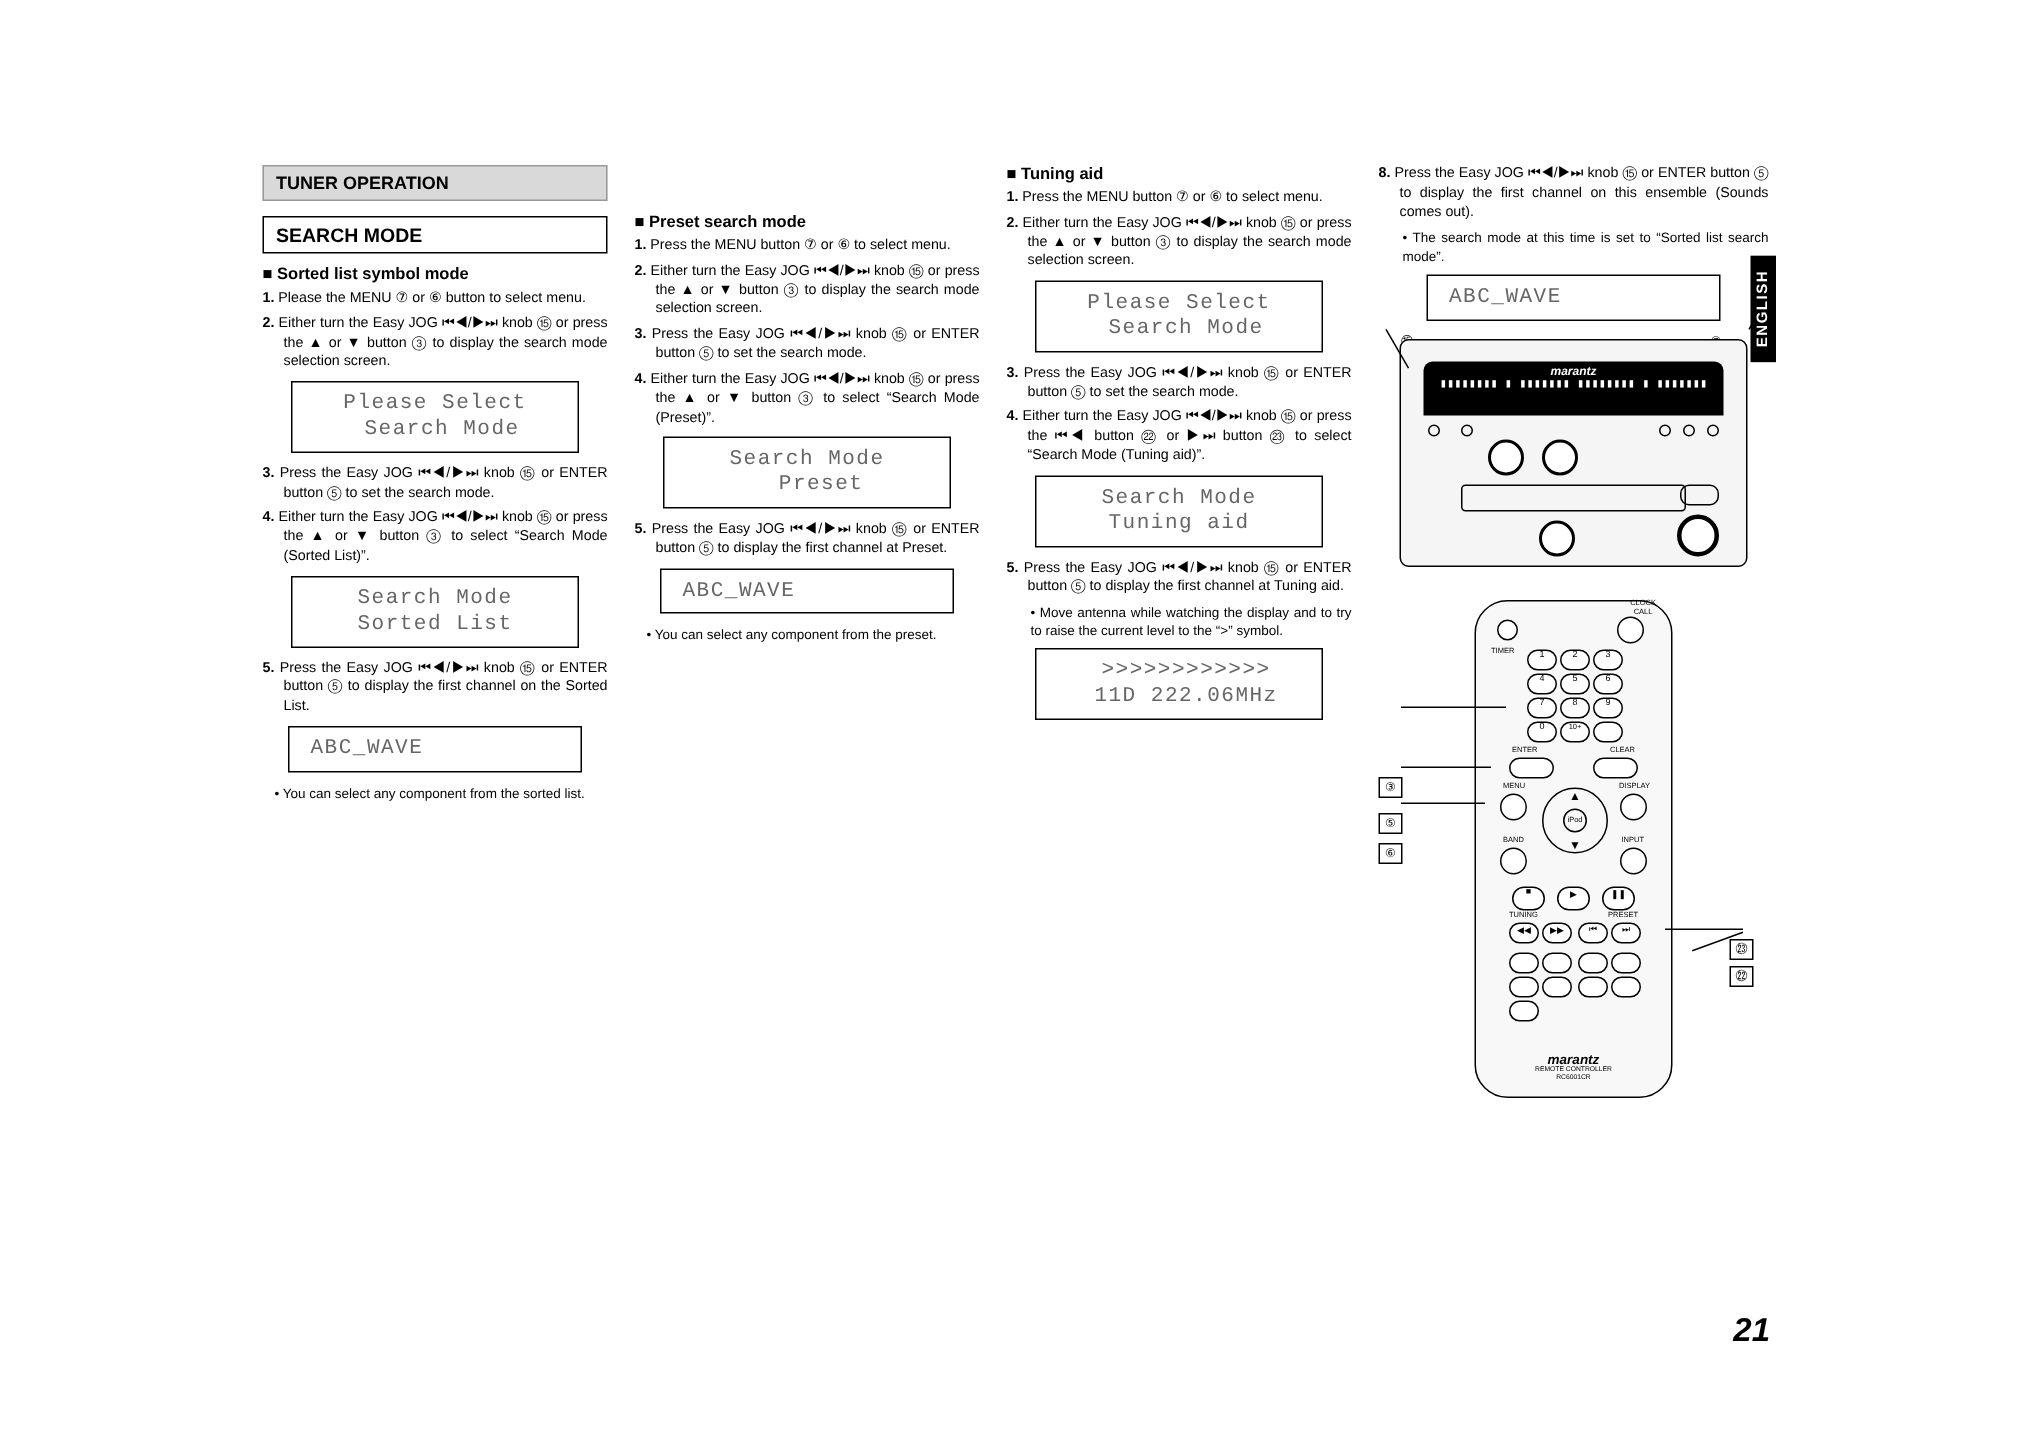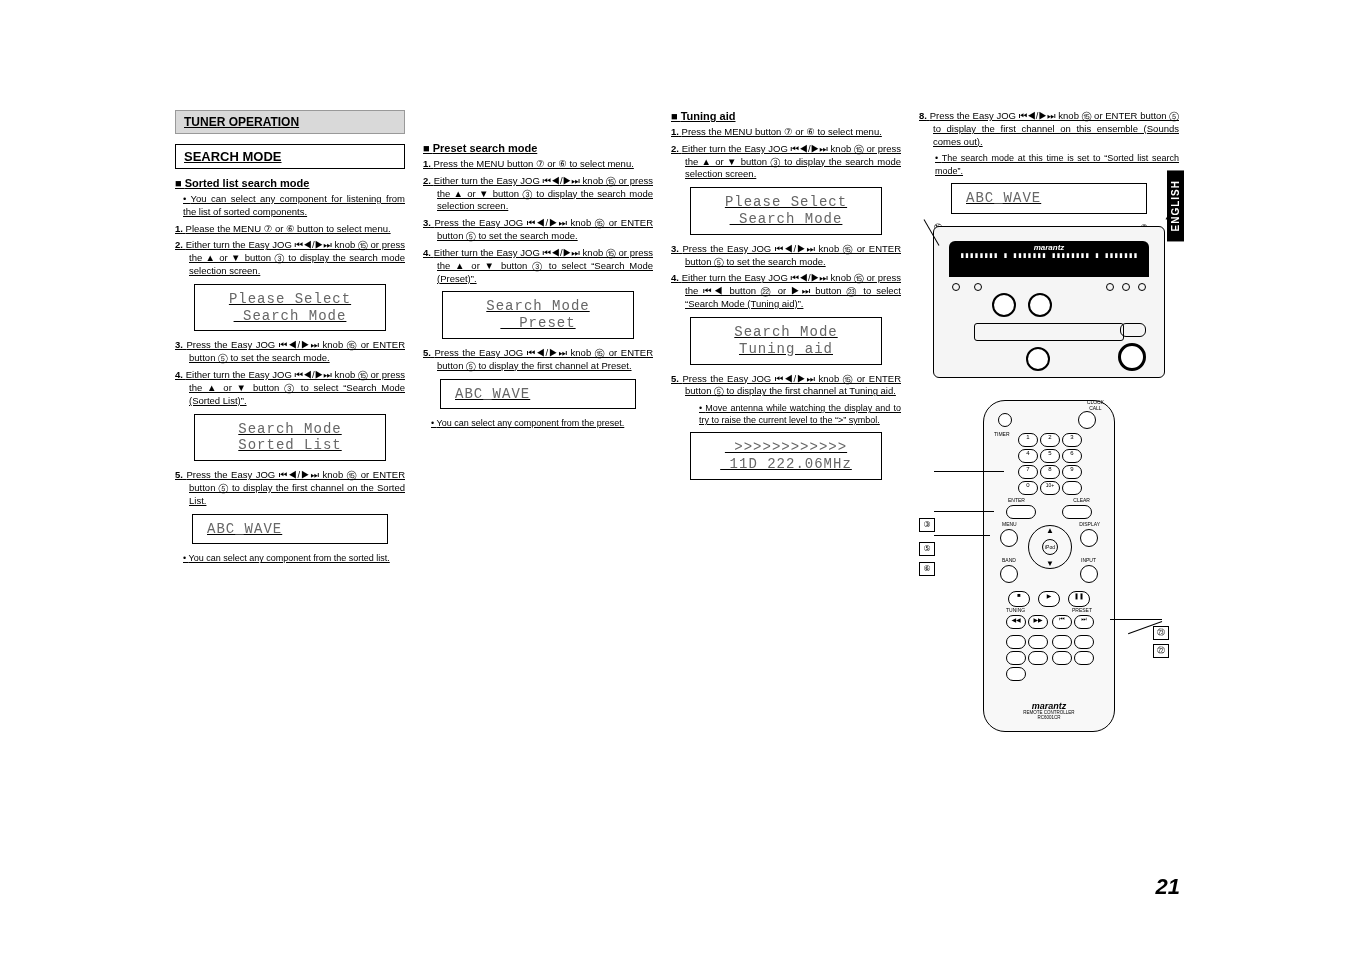--- a/index.html
+++ b/index.html
@@ -20,21 +20,20 @@
     width: 1015px;
     height: 780px;
   }
   .columns {
     display: flex;
     gap: 18px;
   }
   .col {
     flex: 1;
     min-width: 0;
-    text-decoration: underline;
   }
   .col1 { flex: 0 0 230px; }
   .col2 { flex: 0 0 230px; }
   .col3 { flex: 0 0 230px; }
   .col4 { flex: 0 0 260px; }
   .section-bar {
     background: #d9d9d9;
     border: 1px solid #999;
     padding: 4px 8px;
     font-weight: bold;
@@ -167,22 +166,21 @@
 </head>
 <body>
 
 <div class="page">
 
   <div class="columns">
 
     <div class="col col1">
       <div class="section-bar">TUNER OPERATION</div>
       <div class="section-box">SEARCH MODE</div>
-      <div class="subhead">Sorted list search mode</div>
-      <div class="bullet">You can select any component for listening from the list of sorted components.</div>
+      <div class="subhead">Sorted list symbol mode</div>
       <div class="step"><span class="num">1.</span> <span> Please the MENU ⑦ or ⑥ button to select menu.</span></div>
       <div class="step"><span class="num">2.</span> <span> Either turn the Easy JOG ⏮◀/▶⏭ knob ⑮ or press the ▲ or ▼ button ③ to display the search mode selection screen.</span></div>
       <div class="lcd">Please Select
  Search Mode</div>
       <div class="step"><span class="num">3.</span> <span> Press the Easy JOG ⏮◀/▶⏭ knob ⑮ or ENTER button ⑤ to set the search mode.</span></div>
       <div class="step"><span class="num">4.</span> <span> Either turn the Easy JOG ⏮◀/▶⏭ knob ⑮ or press the ▲ or ▼ button ③ to select “Search Mode (Sorted List)”.</span></div>
       <div class="lcd">Search Mode
 Sorted List</div>
       <div class="step"><span class="num">5.</span> <span> Press the Easy JOG ⏮◀/▶⏭ knob ⑮ or ENTER button ⑤ to display the first channel on the Sorted List.</span></div>
       <div class="lcd" style="text-align:left;padding-left:14px;">ABC_WAVE</div>
@@ -207,21 +205,21 @@
       <div class="subhead" style="margin-top:0;">Tuning aid</div>
       <div class="step"><span class="num">1.</span> <span> Press the MENU button ⑦ or ⑥ to select menu.</span></div>
       <div class="step"><span class="num">2.</span> <span> Either turn the Easy JOG ⏮◀/▶⏭ knob ⑮ or press the ▲ or ▼ button ③ to display the search mode selection screen.</span></div>
       <div class="lcd">Please Select
  Search Mode</div>
       <div class="step"><span class="num">3.</span> <span> Press the Easy JOG ⏮◀/▶⏭ knob ⑮ or ENTER button ⑤ to set the search mode.</span></div>
       <div class="step"><span class="num">4.</span> <span> Either turn the Easy JOG ⏮◀/▶⏭ knob ⑮ or press the ⏮◀ button ㉒ or ▶⏭ button ㉓ to select “Search Mode (Tuning aid)”.</span></div>
       <div class="lcd">Search Mode
 Tuning aid</div>
       <div class="step"><span class="num">5.</span> <span> Press the Easy JOG ⏮◀/▶⏭ knob ⑮ or ENTER button ⑤ to display the first channel at Tuning aid.</span></div>
-      <div class="note" style="margin-left:28px;">Move antenna while watching the display and to try to raise the current level to the “&gt;” symbol.</div>
+      <div class="note" style="margin-left:16px;">Move antenna while watching the display and to try to raise the current level to the “&gt;” symbol.</div>
       <div class="lcd"> &gt;&gt;&gt;&gt;&gt;&gt;&gt;&gt;&gt;&gt;&gt;&gt;
  11D 222.06MHz</div>
     </div>
 
     <div class="col col4" style="position:relative;">
       <div class="step" style="margin-top:0;"><span class="num">8.</span> <span> Press the Easy JOG ⏮◀/▶⏭ knob ⑮ or ENTER button ⑤ to display the first channel on this ensemble (Sounds comes out).</span></div>
       <div class="note" style="margin-left:16px;">The search mode at this time is set to “Sorted list search mode”.</div>
       <div class="lcd" style="text-align:left;padding-left:14px;">ABC_WAVE</div>
 
       <div style="position:relative;">

